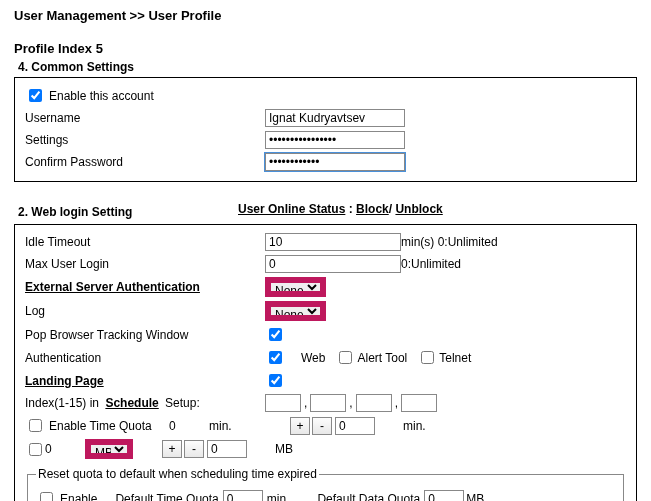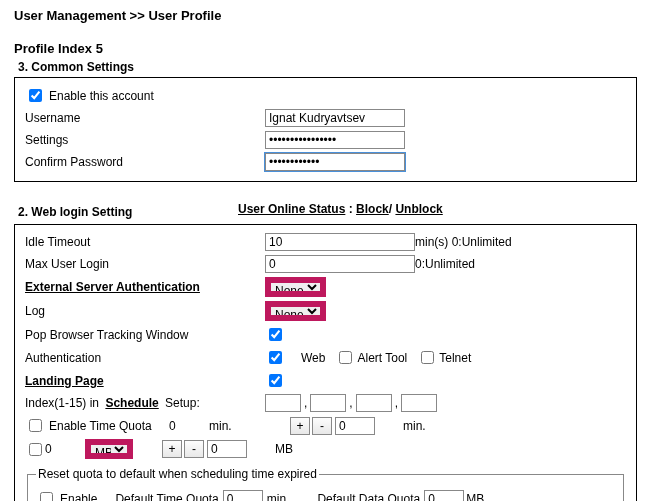--- a/index.html
+++ b/index.html
@@ -29,21 +29,21 @@
   .lbl { width: 240px; }
   .lbl2 { flex: 0 0 auto; margin-right: 4px; }
   .u { text-decoration: underline; }
   input[type="text"], input[type="password"] {
     font-size: 12px;
     padding: 1px 3px;
     border: 1px solid #888;
     height: 18px;
   }
   .txt-w { width: 140px; }
-  .txt-n { width: 150px; }
+  .txt-n { width: 136px; }
   .txt-s { width: 40px; }
   .txt-xs { width: 36px; }
   select {
     font-size: 12px;
     border: 6px solid #be185d;
     height: 20px;
   }
   .suffix { margin-left: 0; }
   .web-title-row {
     display: flex;
@@ -79,21 +79,21 @@
 <body>
 
 <div class="breadcrumb">
   <span>User Management</span>
   <span> &gt;&gt;</span>
   <span>User Profile</span>
 </div>
 
 <div class="profile-head">Profile Index 5</div>
 
-<div class="sec-title">3. Common Settings</div>
+<div class="sec-title">4. Common Settings</div>
 
 <div class="panel">
   <div class="row">
     <input type="checkbox" checked="" style="">
     <span style="margin-left:4px">Enable this account</span>
   </div>
   <div class="row">
     <span class="lbl">Username</span>
     <input type="text" class="txt-w" value="Ignat Kudryavtsev" style="">
   </div>

